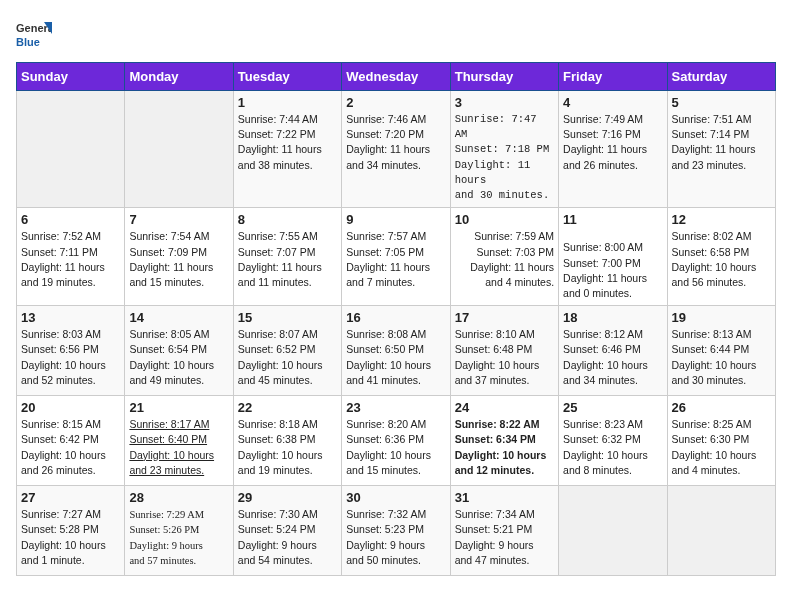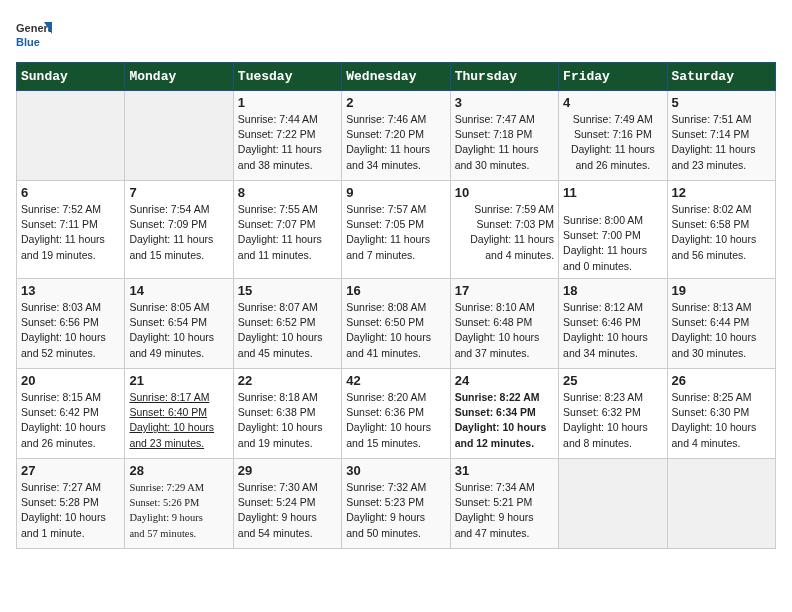--- a/index.html
+++ b/index.html
@@ -38,23 +38,22 @@
     .subtitle {
       font-size: 15px;
       color: #555;
     }
     table {
       width: 100%;
       border-collapse: collapse;
       table-layout: fixed;
     }
     thead tr {
-      background-color: #14532d;
+      background-color: #6d28d9;
       color: #fff;
-      font-family: Liberation Mono, monospace;
     }
     thead th {
       padding: 6px 4px;
       font-size: 13px;
       font-weight: bold;
       text-align: left;
       border: 1px solid #1a5090;
     }
     tbody tr {
       vertical-align: top;
@@ -125,28 +124,28 @@
         </td>
         <td>
           <span class="day-number">2</span>
           <div class="day-info" style="white-space: pre-line;">Sunrise: 7:46 AM
 Sunset: 7:20 PM
 Daylight: 11 hours
 and 34 minutes.</div>
         </td>
         <td>
           <span class="day-number">3</span>
-          <div class="day-info" style="white-space: pre-line;">Sunrise: 7:47 AM
+          <div class="day-info" style="white-space: pre-line; font-family: Liberation Mono, monospace;">Sunrise: 7:47 AM
 Sunset: 7:18 PM
 Daylight: 11 hours
 and 30 minutes.</div>
         </td>
         <td>
           <span class="day-number">4</span>
-          <div class="day-info" style="white-space: pre-line; text-align: center;">Sunrise: 7:49 AM
+          <div class="day-info" style="white-space: pre-line;">Sunrise: 7:49 AM
 Sunset: 7:16 PM
 Daylight: 11 hours
 and 26 minutes.</div>
         </td>
         <td>
           <span class="day-number">5</span>
           <div class="day-info" style="white-space: pre-line;">Sunrise: 7:51 AM
 Sunset: 7:14 PM
 Daylight: 11 hours
 and 23 minutes.</div>
@@ -270,21 +269,21 @@
 and 23 minutes.</div>
         </td>
         <td>
           <span class="day-number">22</span>
           <div class="day-info" style="white-space: pre-line;">Sunrise: 8:18 AM
 Sunset: 6:38 PM
 Daylight: 10 hours
 and 19 minutes.</div>
         </td>
         <td>
-          <span class="day-number">42</span>
+          <span class="day-number">23</span>
           <div class="day-info" style="white-space: pre-line;">Sunrise: 8:20 AM
 Sunset: 6:36 PM
 Daylight: 10 hours
 and 15 minutes.</div>
         </td>
         <td>
           <span class="day-number">24</span>
           <div class="day-info" style="white-space: pre-line; font-weight: bold;">Sunrise: 8:22 AM
 Sunset: 6:34 PM
 Daylight: 10 hours

